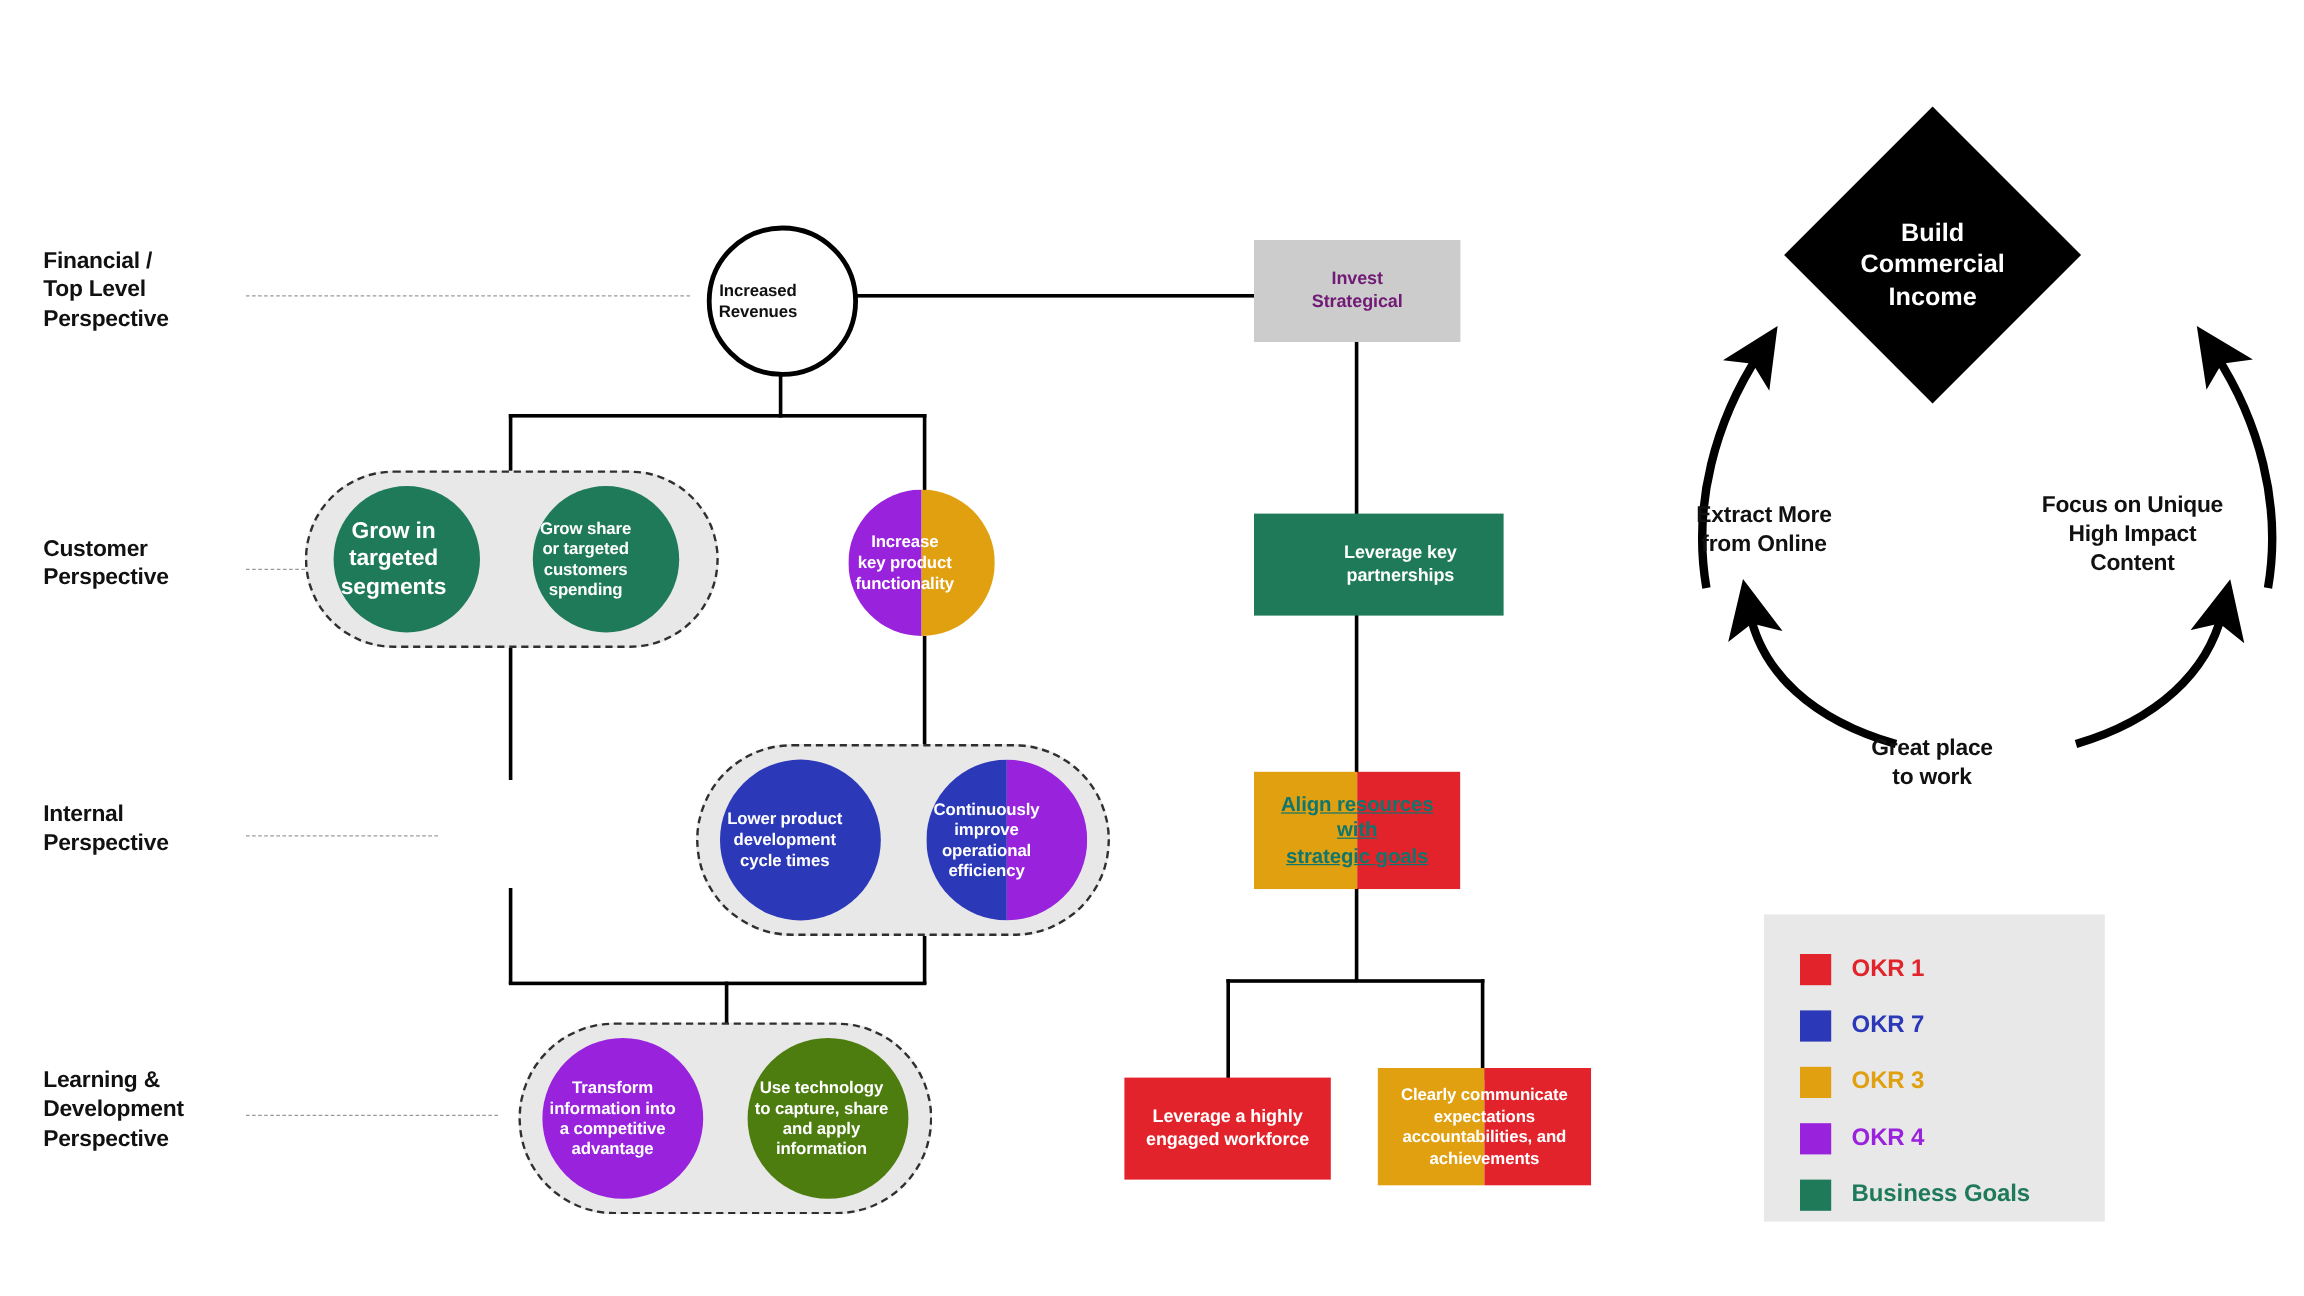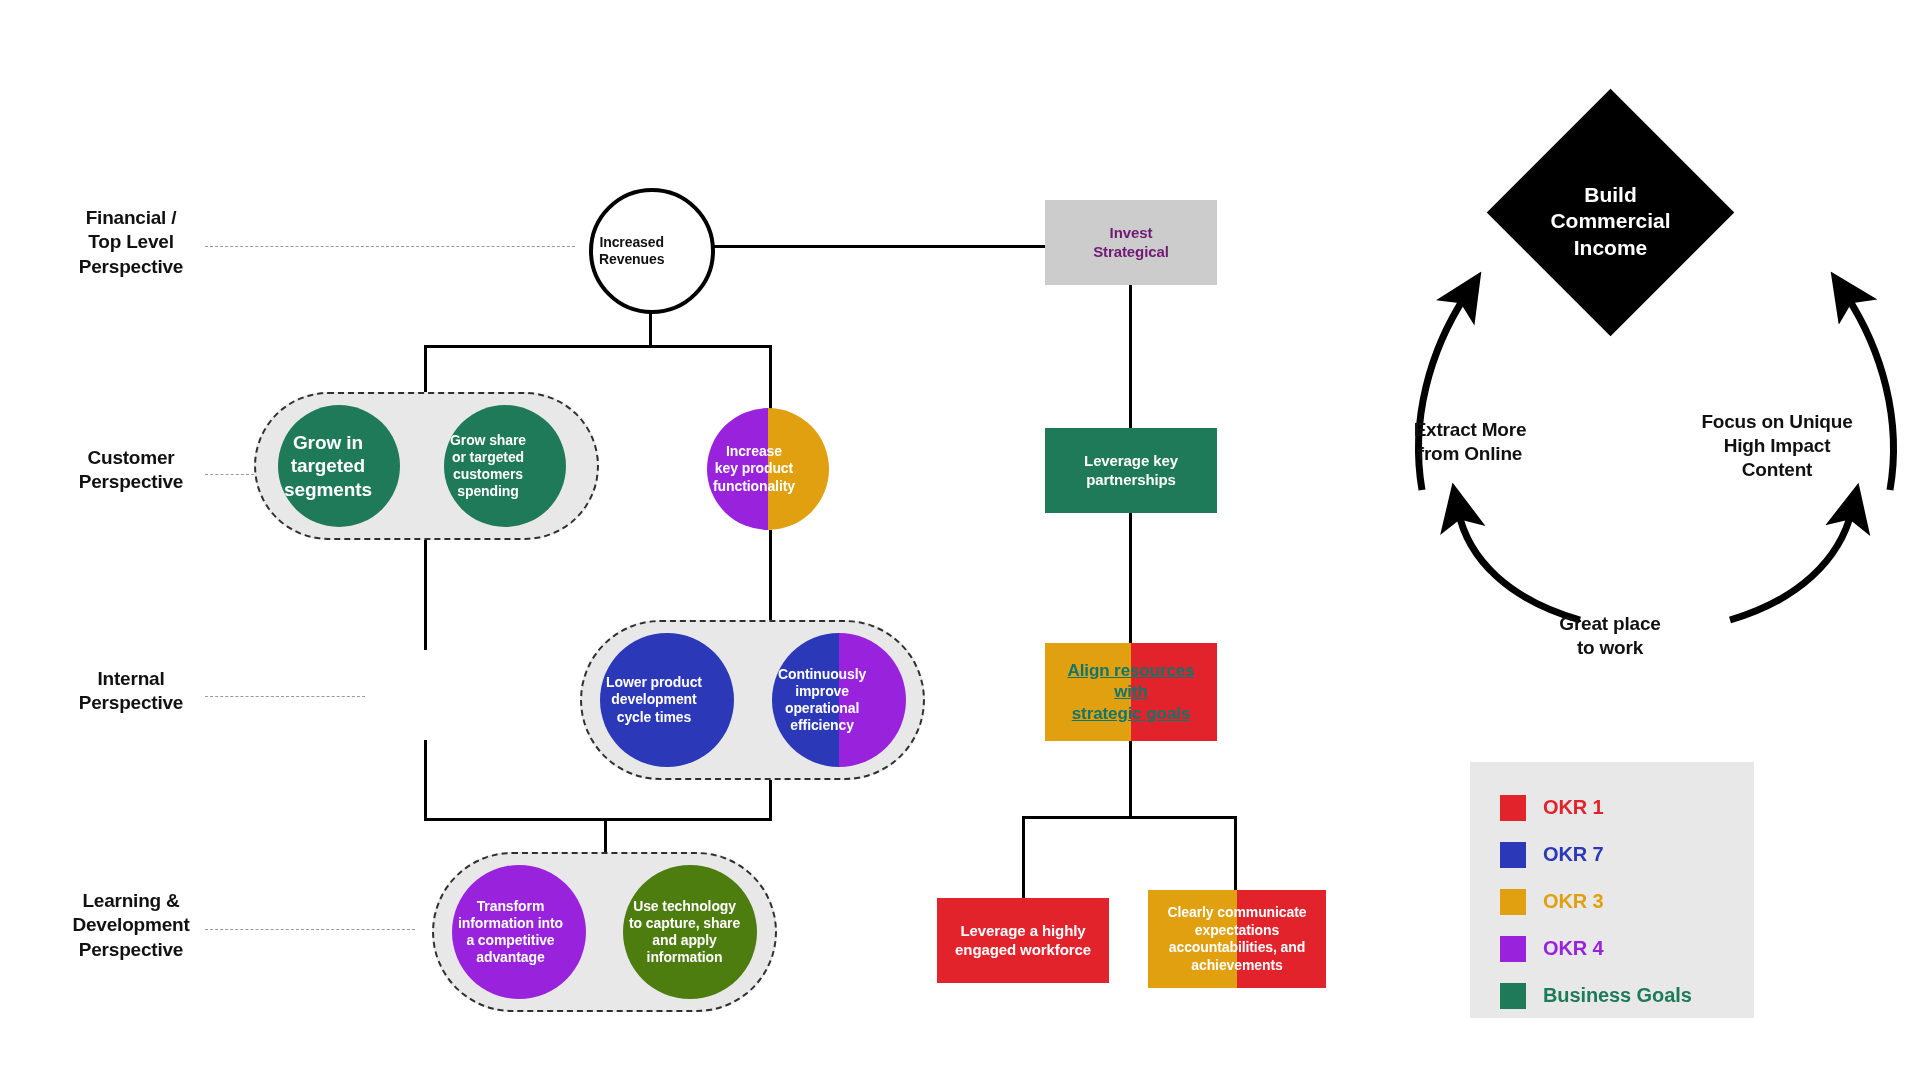--- a/index.html
+++ b/index.html
@@ -18,21 +18,20 @@
   #canvas {
     position: absolute;
     left: 0; top: 0;
     width: 1920px;
     height: 1080px;
   }
   .abs { position: absolute; box-sizing: border-box; }
 
   
   .persp-label {
-    text-align: center;
     font-weight: bold;
     font-size: 19px;
     line-height: 1.28;
     color: #111111;
     letter-spacing: -0.2px;
   }
   .persp-dash {
     border-top: 1.5px dashed #9a9a9a;
     height: 0;
   }
@@ -250,21 +249,21 @@
   </div>
 
   <div class="circ circ-outline" style="left:589px; top:188px; width:118px; height:118px;">
     <span class="lbl">Increased<br>Revenues</span>
   </div>
 
   <div class="rect" style="left:1045px; top:200px; width:172px; height:85px; background:#cccccc;">
     <span class="lbl" style="font-size:15px; color:#701a75;">Invest<br>Strategical</span>
   </div>
 
-  <div class="rect" style="left:1045px; top:428px; width:172px; height:85px; background:#1f7a5a;">
+  <div class="rect" style="left:1045px; top:428px; width:172px; height:85px; background:#1f7a5a;padding-left:36px;">
     <span class="lbl" style="font-size:15px; color:#ffffff;">Leverage key<br>partnerships</span>
   </div>
 
   <div class="rect" style="left:1045px; top:643px; width:172px; height:98px;">
     <span class="half-l" style="background:#e0a010;"></span>
     <span class="half-r" style="background:#e3232b;"></span>
     <span class="lbl" style="font-size:17px; color:#0f766e;text-decoration:underline;">Align resources with<br>strategic goals</span>
   </div>
 
   <div class="rect" style="left:937px; top:898px; width:172px; height:85px; background:#e3232b;">

